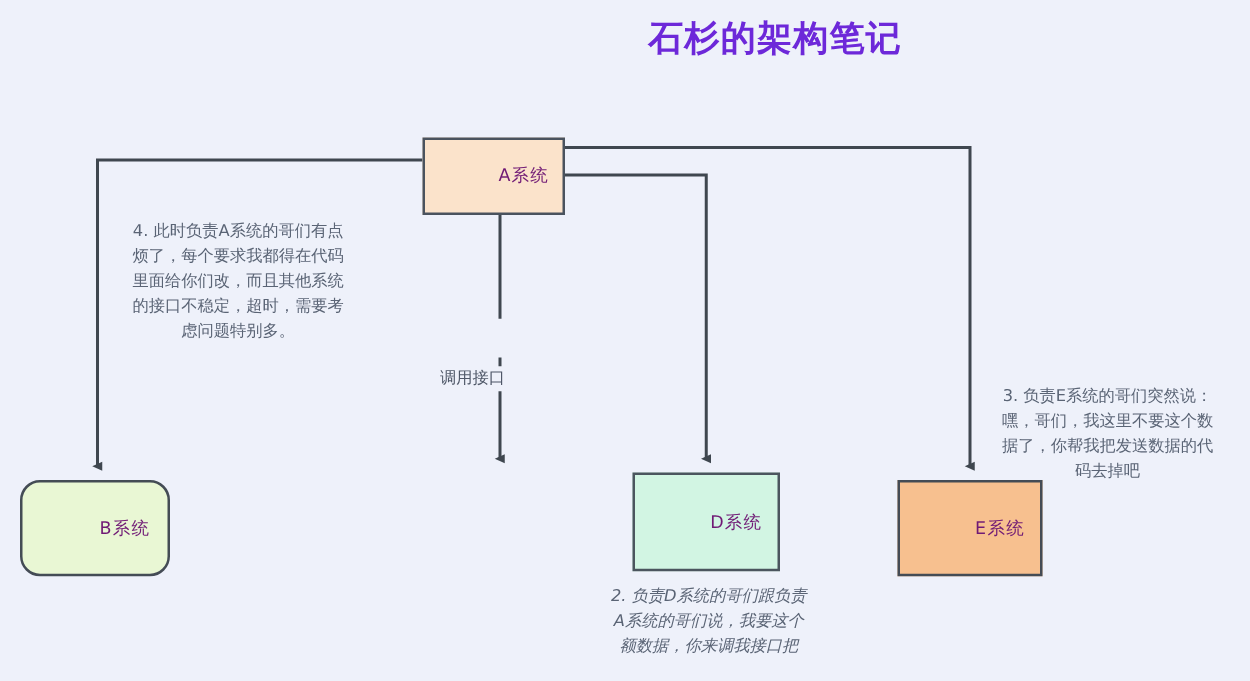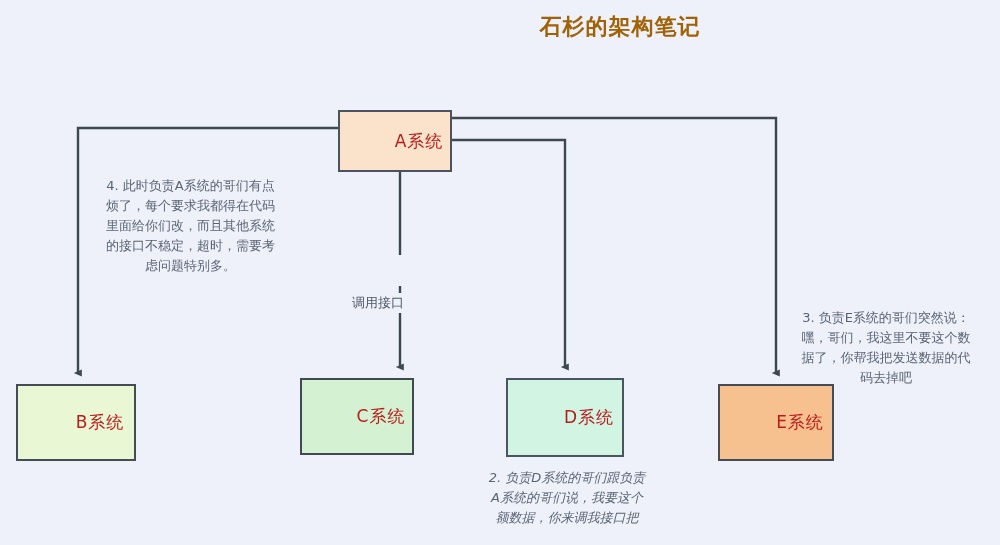--- a/index.html
+++ b/index.html
@@ -28,54 +28,55 @@
     height: 545px;
   }
 
   
   .title {
     position: absolute;
     left: 500px;
     top: 12px;
     width: 240px;
     text-align: center;
-    font-size: 22px;
+    font-size: 28px;
     font-weight: bold;
-    color: #a16207;
+    color: #6d28d9;
     letter-spacing: 1px;
     white-space: nowrap;
   }
 
   
   .node {
     position: absolute;
     box-sizing: border-box;
     border: 2px solid #4c5560;
     display: flex;
     align-items: center;
     justify-content: center;
-    font-size: 17px;
-    color: #b91c1c;
+    font-size: 14px;
+    color: #701a75;
     letter-spacing: 1px;
     padding-left: 48px;
   }
   .node .node-label {
     pointer-events: none;
   }
   #node-a {
     left: 338px; top: 110px;
     width: 114px; height: 62px;
     background: #fbe3cb;
     border-color: #4a535e;
   }
   #node-b {
     left: 16px; top: 384px;
     width: 120px; height: 77px;
     background: #e9f7d4;
     border-color: #444c55;
+    border-radius: 16px;
   }
   #node-c {
     left: 300px; top: 378px;
     width: 114px; height: 77px;
     background: #d4f2d2;
     border-color: #414a52;
   }
   #node-d {
     left: 506px; top: 378px;
     width: 118px; height: 79px;
@@ -141,23 +142,20 @@
   </svg>
 
   <div class="title">石杉的架构笔记</div>
 
   <div class="node" id="node-a">
     <span class="node-label">A系统</span>
   </div>
   <div class="node" id="node-b">
     <span class="node-label">B系统</span>
   </div>
-  <div class="node" id="node-c">
-    <span class="node-label">C系统</span>
-  </div>
   <div class="node" id="node-d">
     <span class="node-label">D系统</span>
   </div>
   <div class="node" id="node-e">
     <span class="node-label">E系统</span>
   </div>
 
   <div class="edge-label" id="label-call">调用接口</div>
 
   <div class="note" id="note-4">4. 此时负责A系统的哥们有点

